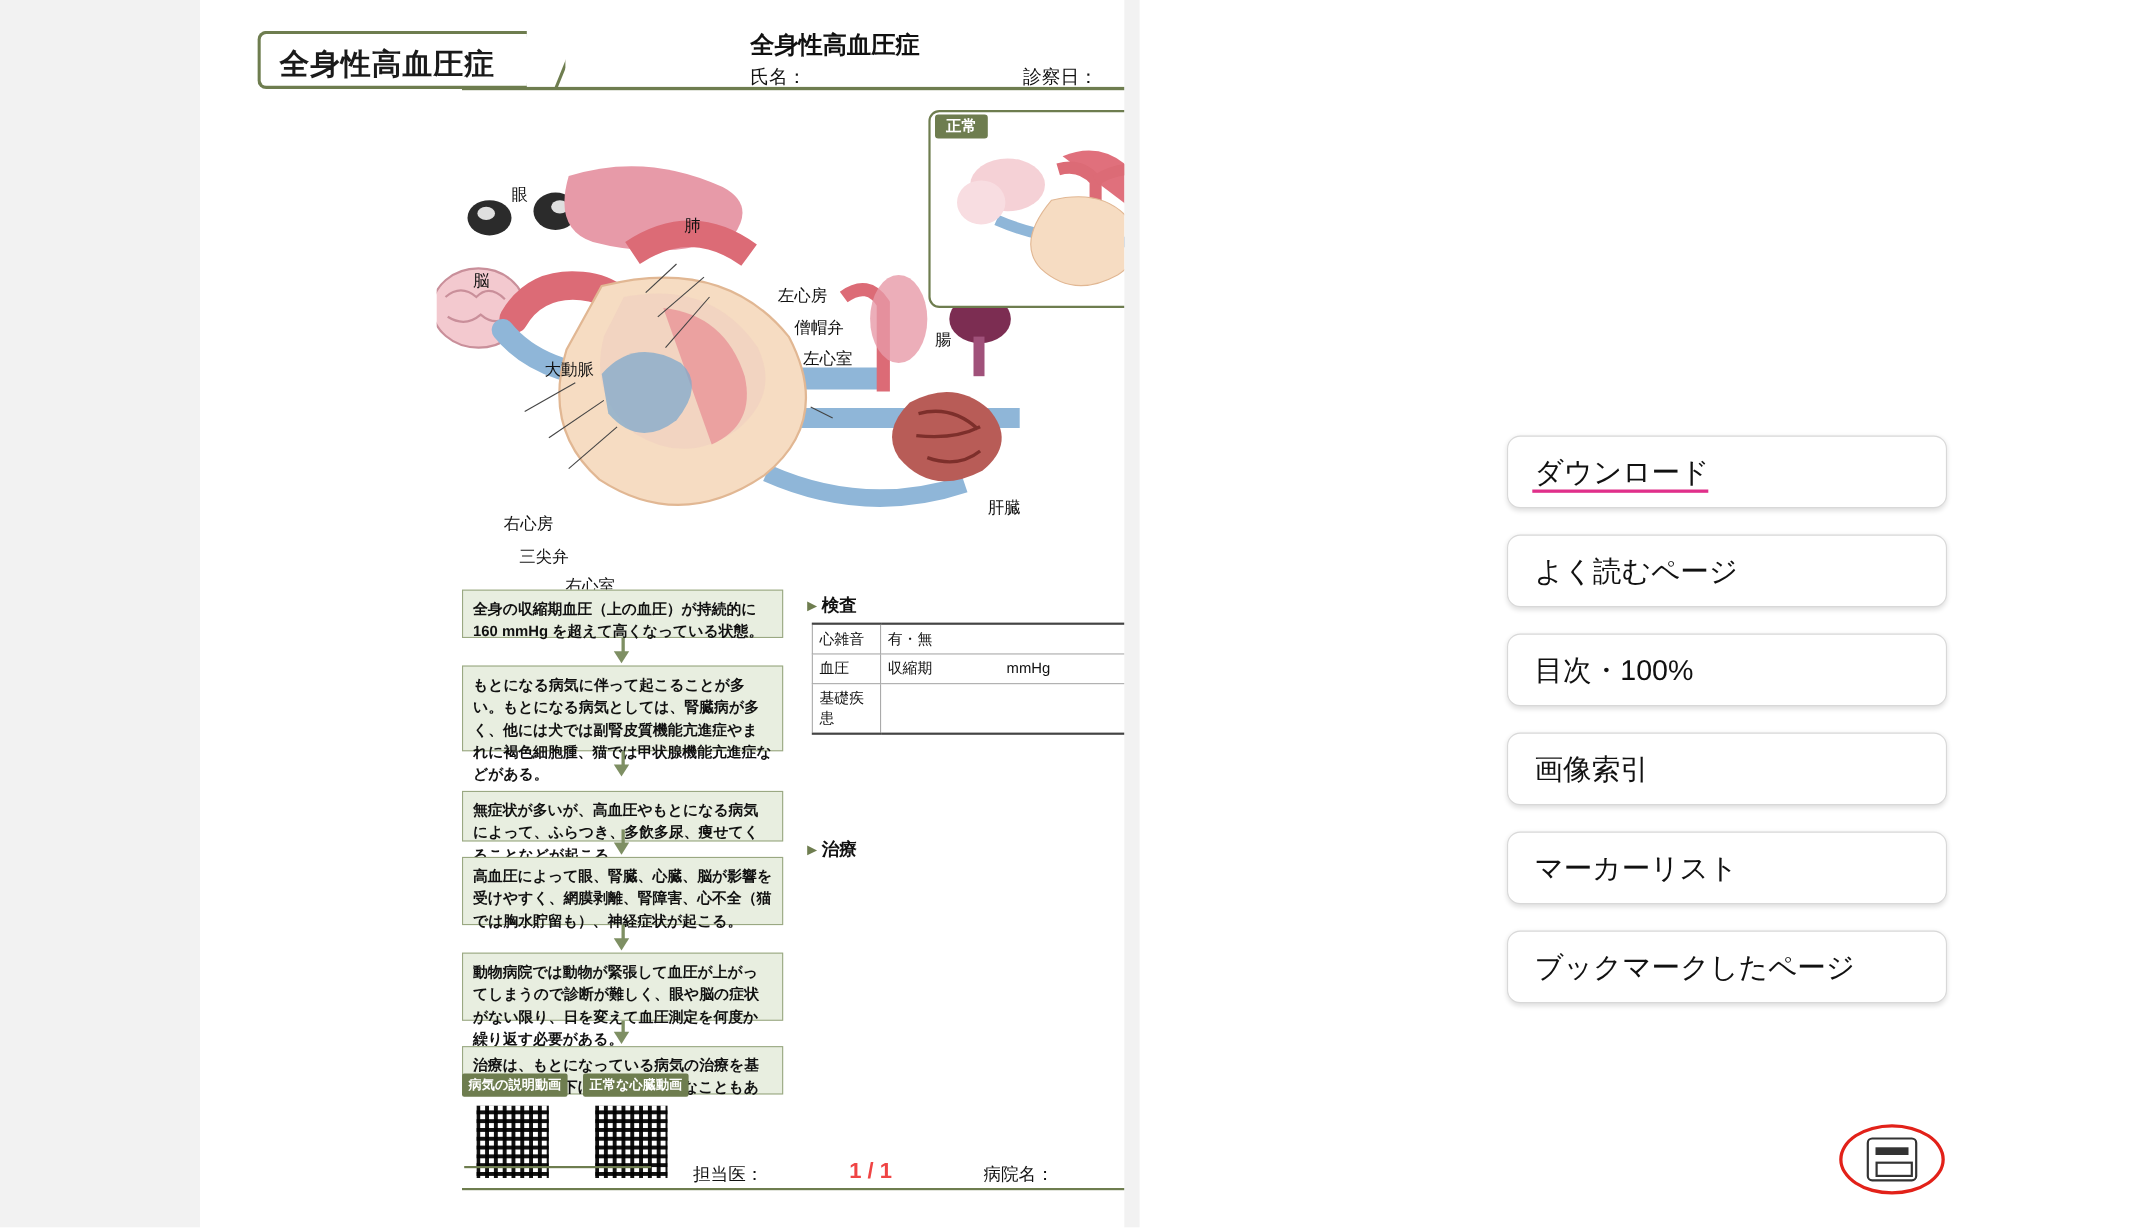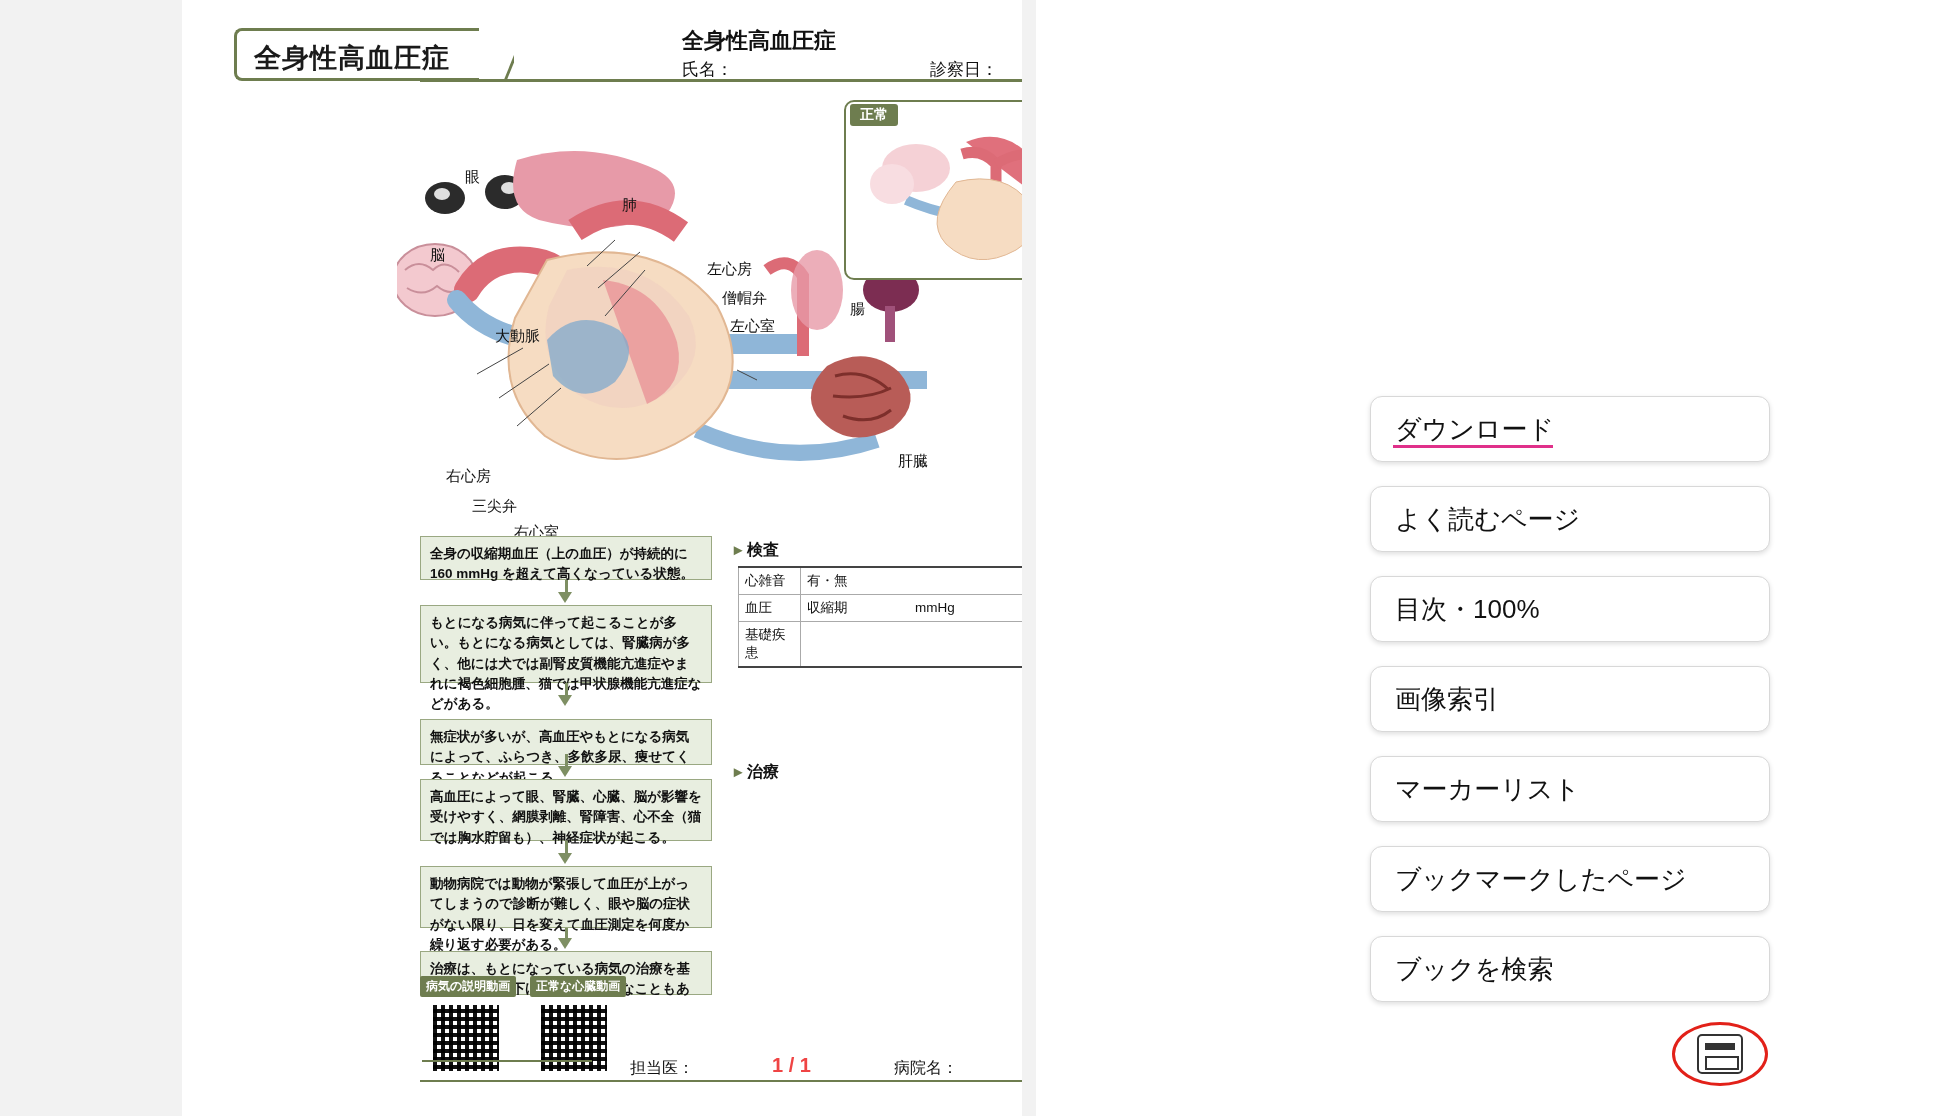--- a/index.html
+++ b/index.html
@@ -256,21 +256,21 @@
 
       <div class="lbl" style="left:283px; top:168px;">眼</div>
       <div class="lbl" style="left:440px; top:196px;">肺</div>
       <div class="lbl" style="left:248px; top:246px;">脳</div>
       <div class="lbl" style="left:525px; top:260px;">左心房</div>
       <div class="lbl" style="left:540px; top:289px;">僧帽弁</div>
       <div class="lbl" style="left:668px; top:300px;">腸</div>
       <div class="lbl" style="left:313px; top:327px;">大動脈</div>
       <div class="lbl" style="left:548px; top:317px;">左心室</div>
       <div class="lbl" style="left:727px; top:329px; color:#fff; font-weight:bold;">腎臓</div>
-      <div class="lbl" style="left:264px; top:467px;text-align:center;">右心房</div>
+      <div class="lbl" style="left:276px; top:467px;text-align:center;">右心房</div>
       <div class="lbl" style="left:290px; top:497px;">三尖弁</div>
       <div class="lbl" style="left:716px; top:452px;">肝臓</div>
       <div class="lbl" style="left:330px; top:497px; top:497px;"></div>
 
       <div class="lbl" style="left:332px; top:523px;">右心室</div>
 
       <div class="inset-box"></div>
       <div class="inset-label">正常</div>
       <svg class="inset-art" viewBox="0 0 308 152">
         <ellipse cx="70" cy="44" rx="34" ry="24" fill="#f3c6cc" opacity=".8"></ellipse>
@@ -360,22 +360,19 @@
     </div>
     <div class="menu-item">
       <span>画像索引</span>
     </div>
     <div class="menu-item">
       <span>マーカーリスト</span>
     </div>
     <div class="menu-item">
       <span>ブックマークしたページ</span>
     </div>
-    <div class="menu-item">
-      <span>ブックを検索</span>
-    </div>
   </div>
 
   <div class="fab">
     <div class="fab-inner"></div>
   </div>
 
 </div>
 
 </body></html>

